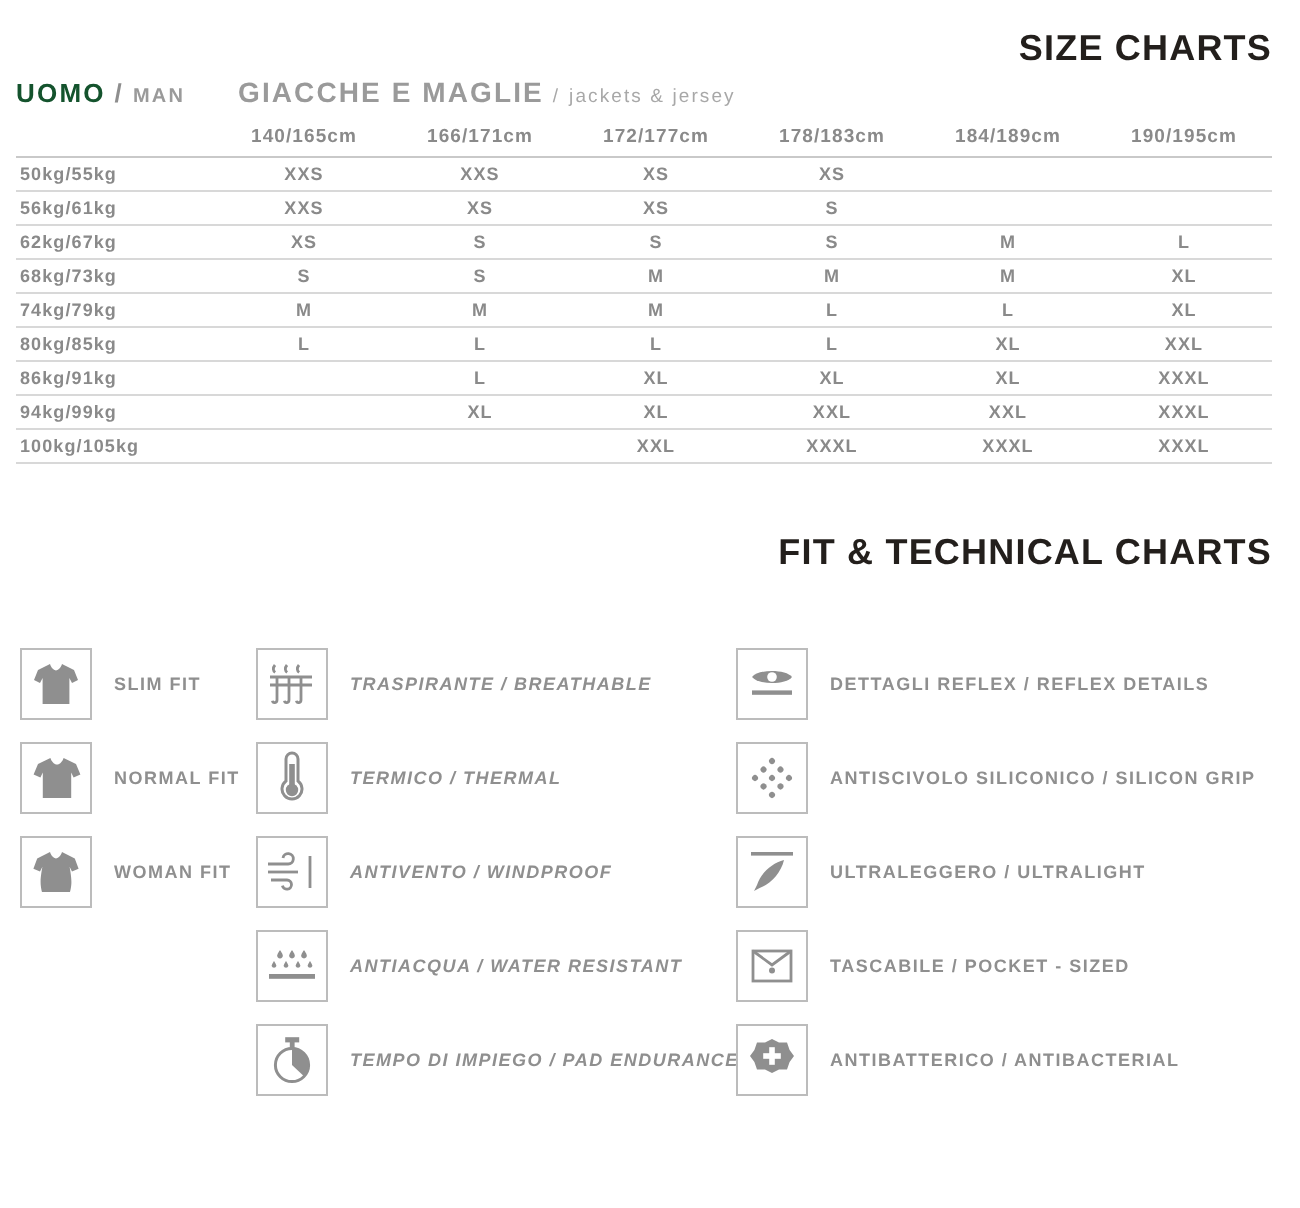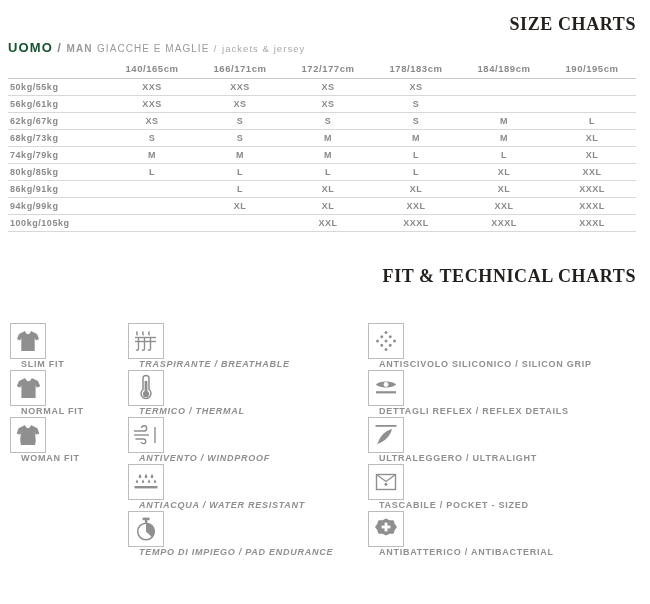--- a/index.html
+++ b/index.html
@@ -19,21 +19,20 @@
   
   .page-heading {
     position: absolute;
     right: 14px;
     font-size: 18px;
     font-weight: bold;
     letter-spacing: 0.6px;
     color: #231f1c;
     text-align: right;
     white-space: nowrap;
-    font-family: Liberation Serif, serif;
   }
   #size-charts-heading { top: 14px; }
   #fit-charts-heading  { top: 266px; }
 
   
   #category-line {
     position: absolute;
     left: 8px;
     top: 38px;
     white-space: nowrap;
@@ -50,24 +49,25 @@
     letter-spacing: 1.1px;
     color: #8e8e8e;
   }
   #category-line .cat-alt {
     font-size: 10px;
     font-weight: bold;
     letter-spacing: 1.1px;
     color: #9a9a9a;
   }
   #category-line .cat-sub {
-    font-size: 10px;
-    font-weight: normal;
+    font-size: 14px;
+    font-weight: bold;
     letter-spacing: 1.05px;
     color: #9a9a9a;
+    margin-left: 22px;
   }
   #category-line .cat-sub-alt {
     font-size: 9.5px;
     font-weight: normal;
     letter-spacing: 1.05px;
     color: #a8a8a8;
   }
 
   
   #size-table {
@@ -107,23 +107,23 @@
   
   .legend-col {
     position: absolute;
   }
   #legend-col-fit   { left: 10px;  top: 323px; }
   #legend-col-tech  { left: 128px; top: 323px; font-style: italic; }
   #legend-col-feat  { left: 368px; top: 323px; }
 
   .legend-row {
     display: flex;
+    align-items: center;
     height: 38px;
     margin-bottom: 9px;
-    flex-direction: column;
   }
   .legend-box {
     width: 36px;
     height: 36px;
     border: 1px solid #bcbcbc;
     box-sizing: border-box;
     flex: 0 0 36px;
     display: flex;
     align-items: center;
     justify-content: center;
@@ -348,20 +348,31 @@
         <rect x="8.6" y="1.6" width="7" height="2.6" fill="#8f8f8f" stroke="none"></rect>
         <rect x="10.9" y="4" width="2.4" height="3.2" fill="#8f8f8f" stroke="none"></rect>
       </svg>
     </div>
     <div class="legend-label">TEMPO DI IMPIEGO / PAD ENDURANCE</div>
   </div>
 
 </div>
 
 <div class="legend-col" id="legend-col-feat">
+
+  <div class="legend-row">
+    <div class="legend-box">
+      <svg width="26" height="20" viewBox="0 0 26 20" fill="none" stroke="#8f8f8f" stroke-width="1.3">
+        <path d="M3 6.5 C6 2.5 20 2.5 23 6.5 C20 10.5 6 10.5 3 6.5 Z" fill="#8f8f8f" stroke="none"></path>
+        <circle cx="13" cy="6.5" r="2.4" fill="#ffffff" stroke="none"></circle>
+        <rect x="3" y="13.2" width="20" height="2.2" fill="#8f8f8f" stroke="none"></rect>
+      </svg>
+    </div>
+    <div class="legend-label">DETTAGLI REFLEX / REFLEX DETAILS</div>
+  </div>
 
   <div class="legend-row">
     <div class="legend-box">
       <svg width="28" height="28" viewBox="0 0 28 28" fill="#8f8f8f">
         <g transform="translate(14,14) rotate(45) translate(-14,-14)">
           <g>
             <circle cx="8" cy="8" r="1.5"></circle>
               <circle cx="14" cy="8" r="1.5"></circle>
               <circle cx="20" cy="8" r="1.5"></circle>
             <circle cx="8" cy="14" r="1.5"></circle>
@@ -372,31 +383,20 @@
               <circle cx="20" cy="20" r="1.5"></circle>
           </g>
         </g>
       </svg>
     </div>
     <div class="legend-label">ANTISCIVOLO SILICONICO / SILICON GRIP</div>
   </div>
 
   <div class="legend-row">
     <div class="legend-box">
-      <svg width="26" height="20" viewBox="0 0 26 20" fill="none" stroke="#8f8f8f" stroke-width="1.3">
-        <path d="M3 6.5 C6 2.5 20 2.5 23 6.5 C20 10.5 6 10.5 3 6.5 Z" fill="#8f8f8f" stroke="none"></path>
-        <circle cx="13" cy="6.5" r="2.4" fill="#ffffff" stroke="none"></circle>
-        <rect x="3" y="13.2" width="20" height="2.2" fill="#8f8f8f" stroke="none"></rect>
-      </svg>
-    </div>
-    <div class="legend-label">DETTAGLI REFLEX / REFLEX DETAILS</div>
-  </div>
-
-  <div class="legend-row">
-    <div class="legend-box">
       <svg width="26" height="24" viewBox="0 0 26 24" fill="#8f8f8f">
         <rect x="2.5" y="2" width="21" height="1.8"></rect>
         <path d="M19 6 C13 7.5 7.5 12.5 5.5 18.5 L4 21.5 L6.8 20 C12.5 17.8 17.5 12.5 19 6 Z"></path>
       </svg>
     </div>
     <div class="legend-label">ULTRALEGGERO / ULTRALIGHT</div>
   </div>
 
   <div class="legend-row">
     <div class="legend-box">

